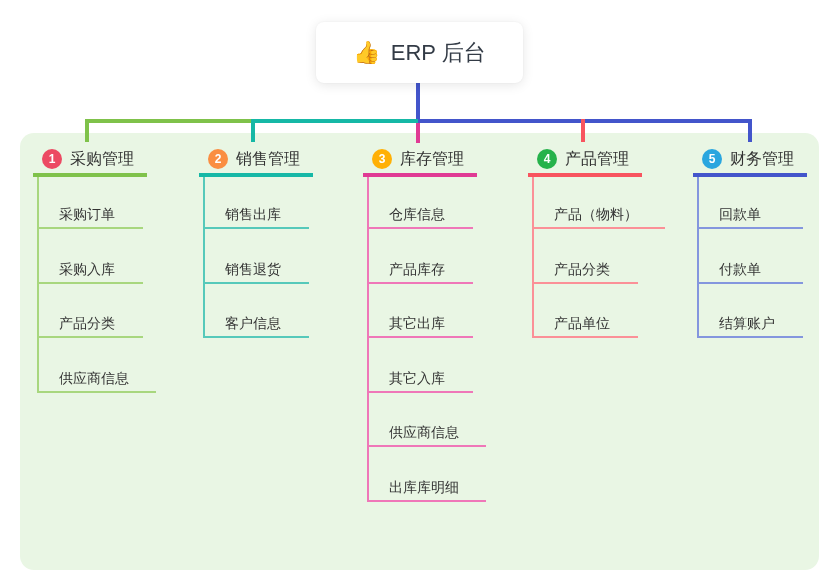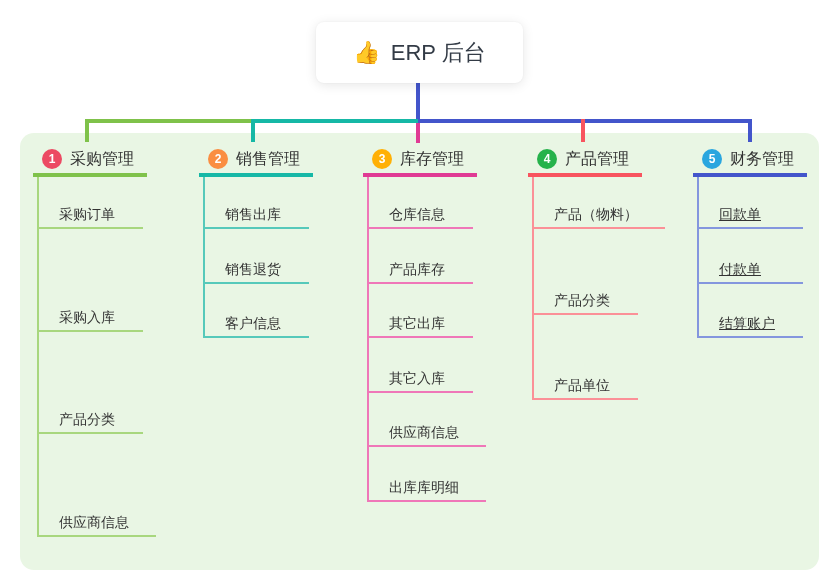--- a/index.html
+++ b/index.html
@@ -47,41 +47,41 @@
     height: 54.6px; display: flex; align-items: flex-end;
     padding: 0 27px 3px 20px; min-width: 104px;
     font-size: 14px; color: #333333;
     border-bottom-style: solid; border-bottom-width: 2px;
     white-space: nowrap;
   }
   .child:first-child { height: 52px; }
 
   
   .b1 .branch-title { border-bottom-color: #7fc24a; }
-  .b1 .children { border-left-color: #a8d77e; gap: 48px; }
+  .b1 .children { border-left-color: #a8d77e; }
   .b1 .child { border-bottom-color: #a8d77e; }
   .b1 .badge { background: #ec4a63; }
 
   .b2 .branch-title { border-bottom-color: #16b8a6; }
   .b2 .children { border-left-color: #56c9ba; }
   .b2 .child { border-bottom-color: #56c9ba; }
   .b2 .badge { background: #fa8e42; }
 
   .b3 .branch-title { border-bottom-color: #e03a94; }
   .b3 .children { border-left-color: #ef77b8; }
   .b3 .child { border-bottom-color: #ef77b8; }
   .b3 .badge { background: #ffb005; }
 
   .b4 .branch-title { border-bottom-color: #f8545f; }
-  .b4 .children { border-left-color: #fb9097; gap: 31px; }
+  .b4 .children { border-left-color: #fb9097; }
   .b4 .child { border-bottom-color: #fb9097; }
   .b4 .badge { background: #26b24b; }
 
   .b5 .branch-title { border-bottom-color: #4355cb; }
-  .b5 .children { border-left-color: #8496de; text-decoration: underline; }
+  .b5 .children { border-left-color: #8496de; }
   .b5 .child { border-bottom-color: #8496de; }
   .b5 .badge { background: #2aa6df; }
 
   .c1 { left: 33px; }
   .c2 { left: 199px; }
   .c3 { left: 363px; }
   .c4 { left: 528px; }
   .c5 { left: 693px; }
 </style>
 </head>

